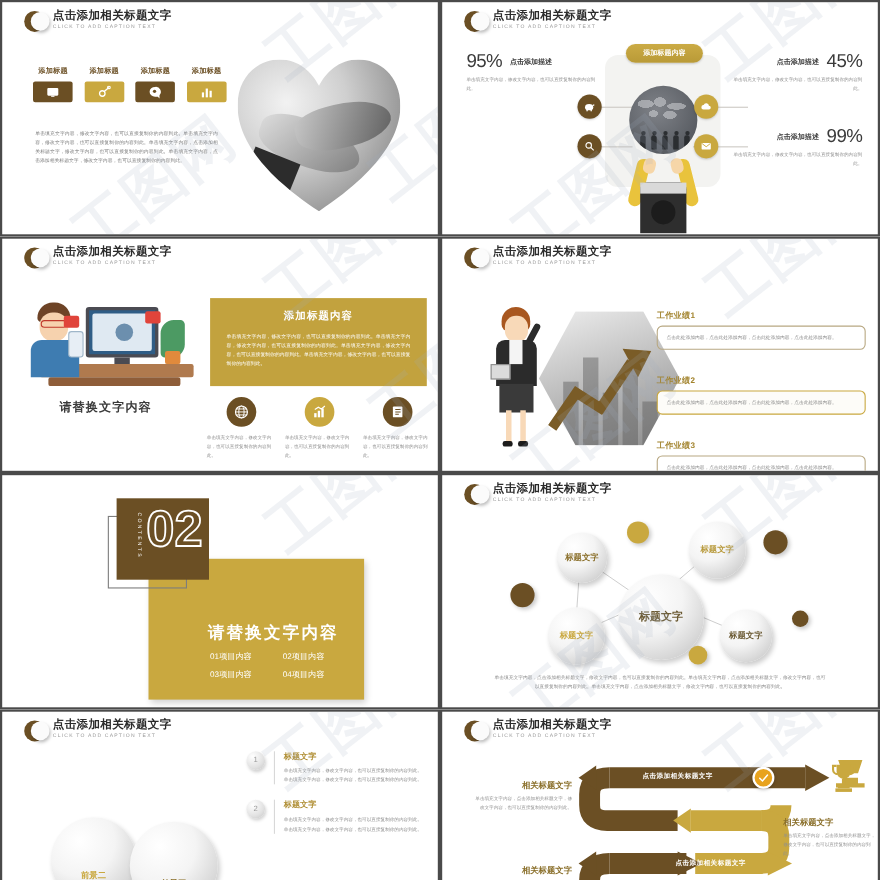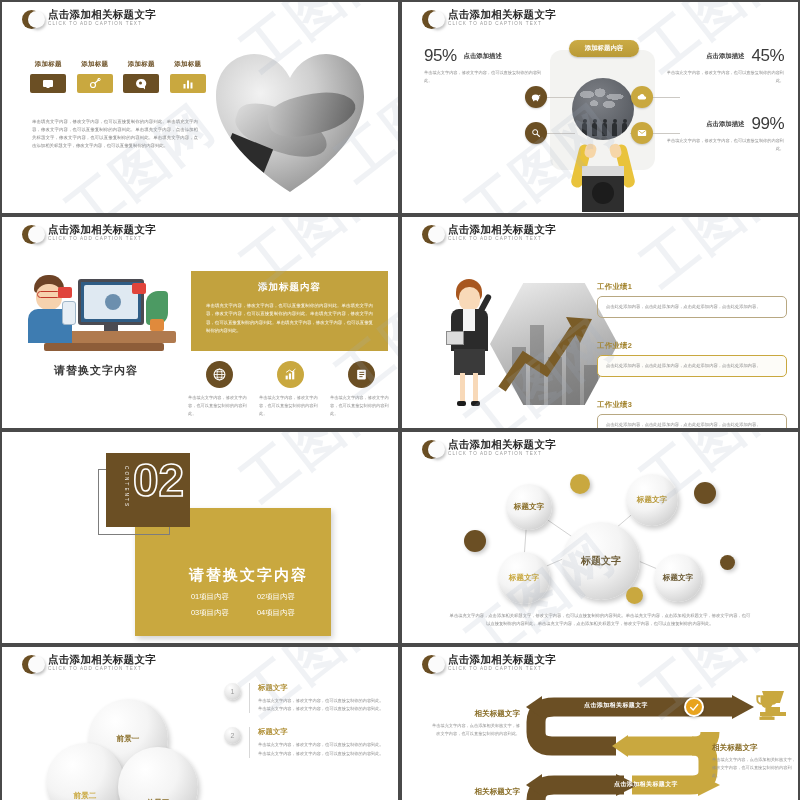--- a/index.html
+++ b/index.html
@@ -635,23 +635,20 @@
         <div class="moon">
             <div class="disc"></div>
             <div class="cut"></div>
           </div>
         <div class="hdr-txt">
           <div class="hdr-title">点击添加相关标题文字</div>
           <div class="hdr-sub">CLICK TO ADD CAPTION TEXT</div>
         </div>
       </div>
 
-      <div class="bub3d" style="left:86px; top:52px; width:80px; height:80px;">
-        <span style="font-size:7.6px; color:#8a6f2a; font-weight:bold;">前景一</span>
-      </div>
       <div class="bub3d" style="left:44px; top:96px; width:78px; height:78px;">
         <span style="font-size:7.6px; color:#c9a83f; font-weight:bold; position:relative; top:14px;">前景二</span>
       </div>
       <div class="bub3d" style="left:116px; top:100px; width:80px; height:80px;">
         <span style="font-size:7.6px; color:#8a6f2a; font-weight:bold; position:relative; top:16px;">前景三</span>
       </div>
 
       <div style="position:absolute; left:222px; top:36px; width:160px;">
         <div class="s7-row">
           <div class="s7-num">1</div>

